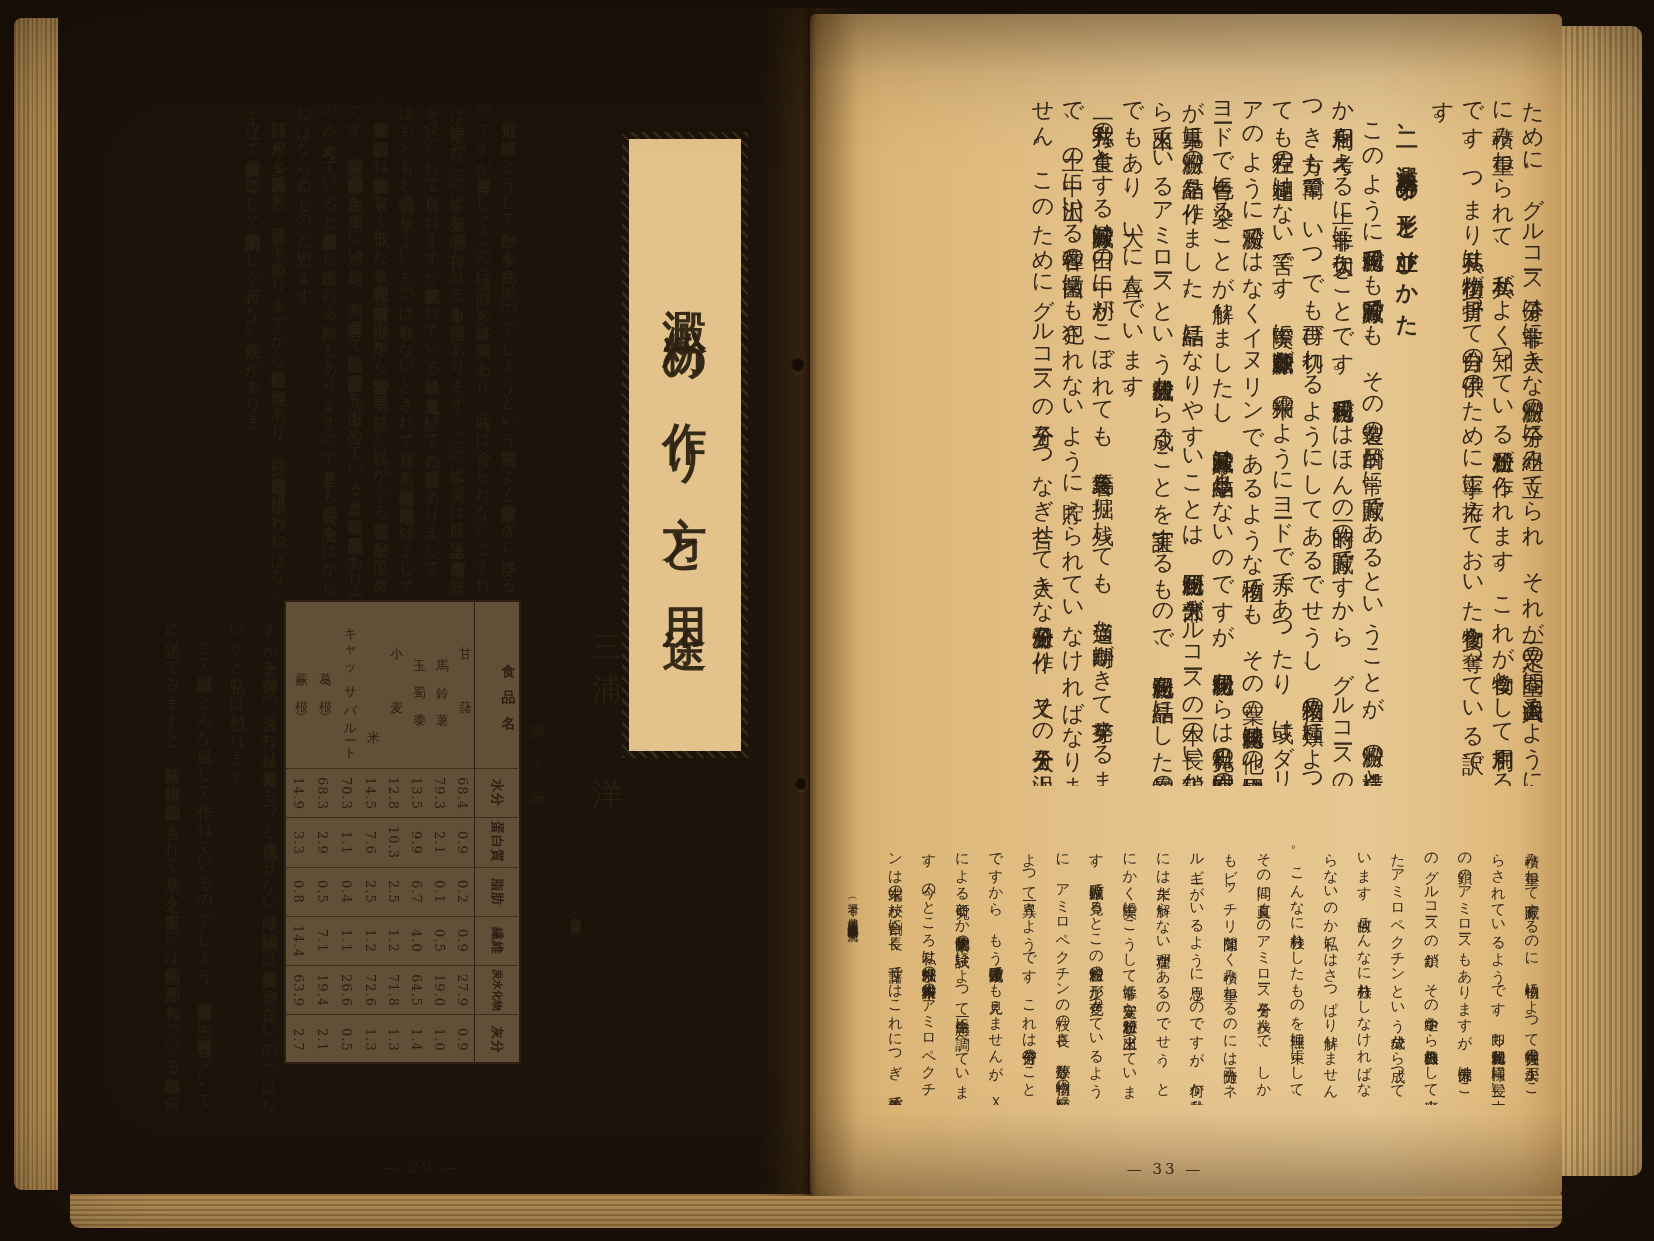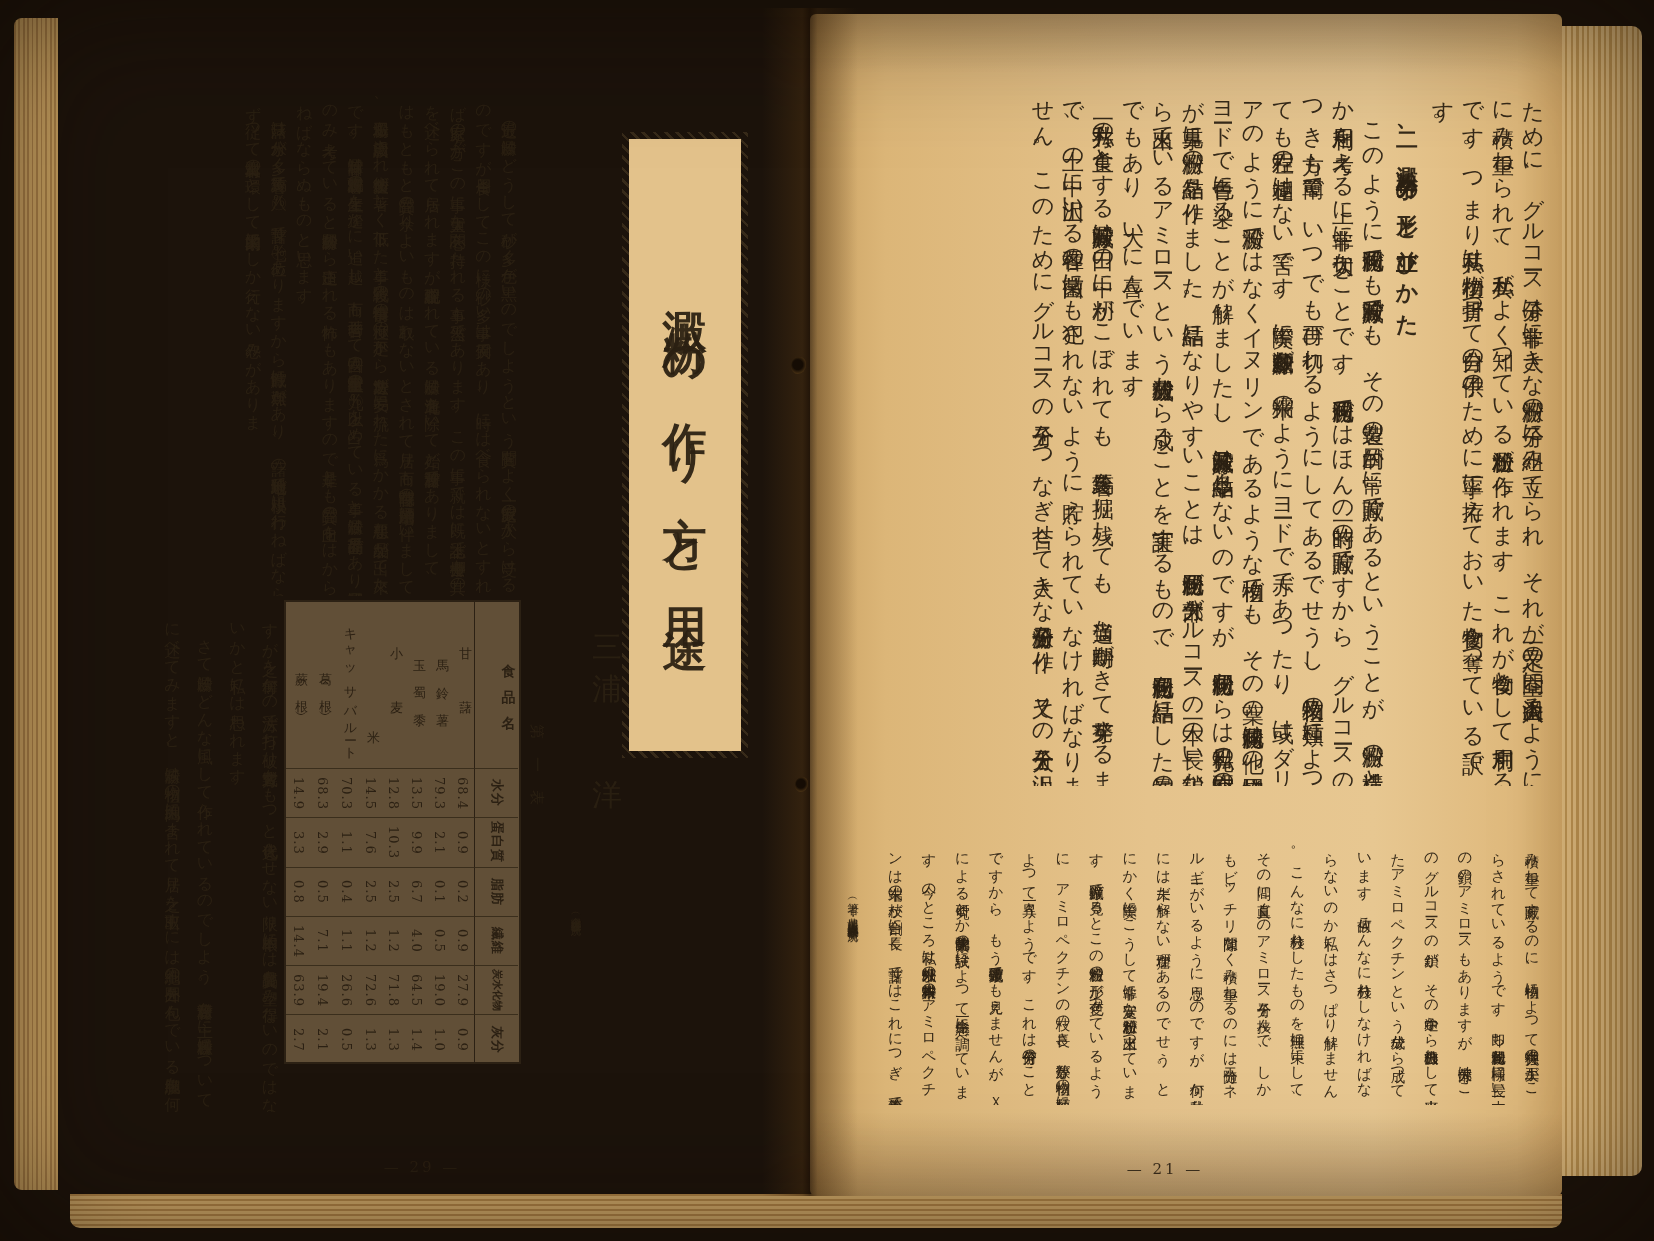--- a/index.html
+++ b/index.html
@@ -106,21 +106,21 @@
     <p>　一方私共の主食とする貯藏澱粉は田の中に籾がこぼれても、馬鈴薯を掘り残しても、適当な時期がきて発芽するまで、土の中に沢山いる各種の黴菌にも犯されないように貯えられていなければなりません。このためにグルコースの分子をつなぎ合せて大きな澱粉分子を作り、又その大分子を沢山</p>
   </div>
 
   <div id="right-tier2" class="body-block ink">
     <p>積み重ねて貯藏するのに、植物によつて夫々独得の工夫がこらされているようです。即ち同化澱粉と同様に長い一本の鎖のアミロースもありますが、大部分はこのグルコースの鎖が、その途中から沢山枝分れして出來たアミロペクチンという成分から成つています。何故こんなに枝分れしなければならないのか私にはさつぱり解りません。こんなに枝分れしたものを無理に束にして、その間に眞直ぐのアミロース分子を挟んで、しかもビッチリ隙間なく積み重ねるのには隨分エネルギーがいるように思うのですが、何か私共には未だ解らない理窟があるのでせう。とにかく実際にこうして非常に安定な澱粉粒が出來上つています。顯微鏡で見るとこの澱粉粒の形が色々変つているように、アミロペクチンの枝の長さ、数等が植物の種類によつて一々異うようです。これは何分分子のことですから、もう電子顕微鏡でも見えませんが、Ｘ線による研究とか酵素化学的の試験によつて一生懸命に調べています。今のところ私は糯米以外の禾本科穀粉のアミロペクチンは末端の枝が割合に長く、甘藷ではこれにつぎ、馬鈴薯では短いのではないかと考えていますが、果して事実と一致しますかどうか。</p>
 
   </div>
 
   <div id="right-credit" class="vtext ink">（筆者　農博・大阪大學農業科學研究所）</div>
 
-  <div id="pn-right" class="pagenum">— 21 —</div>
+  <div id="pn-right" class="pagenum">— 33 —</div>
 
   <div id="title-box">
     <div id="title-inner">
       <div id="article-title" class="ink">澱粉の作り方と用途</div>
     </div>
   </div>
 
   <div id="author" class="vtext ink">三浦　洋</div>
   <div id="author-note" class="vtext ink">（食糧廳食糧研究所）</div>
 

